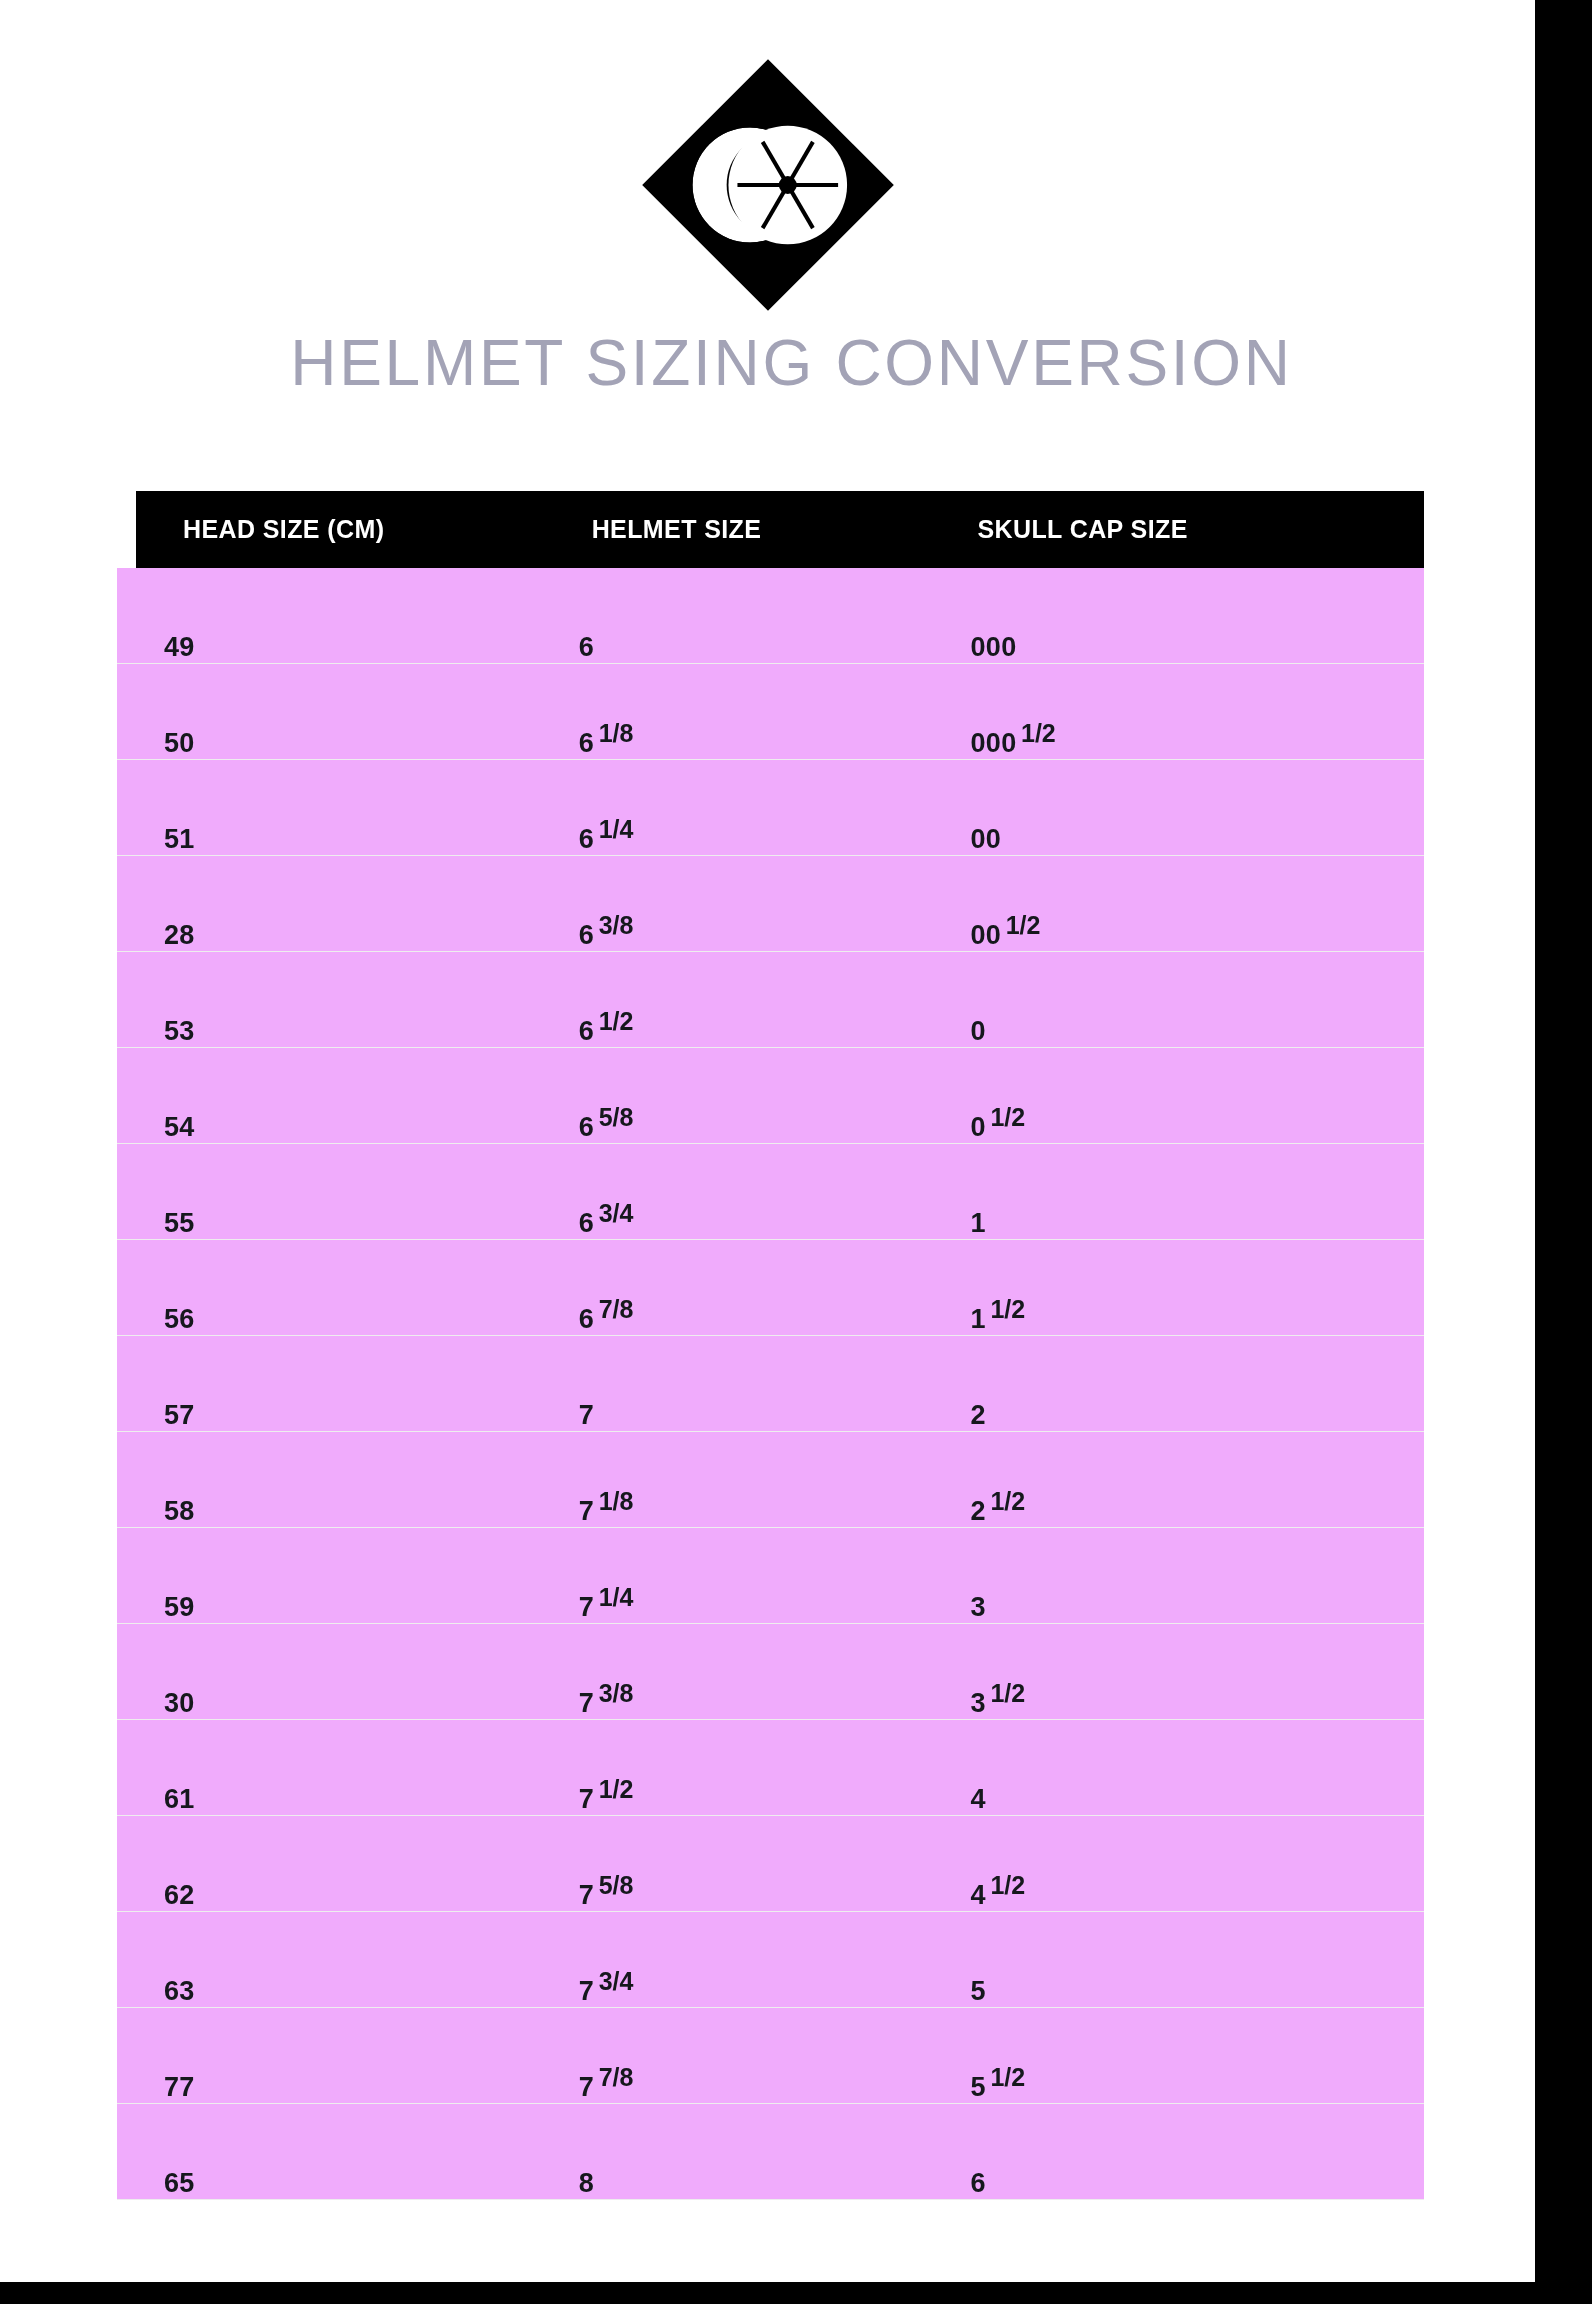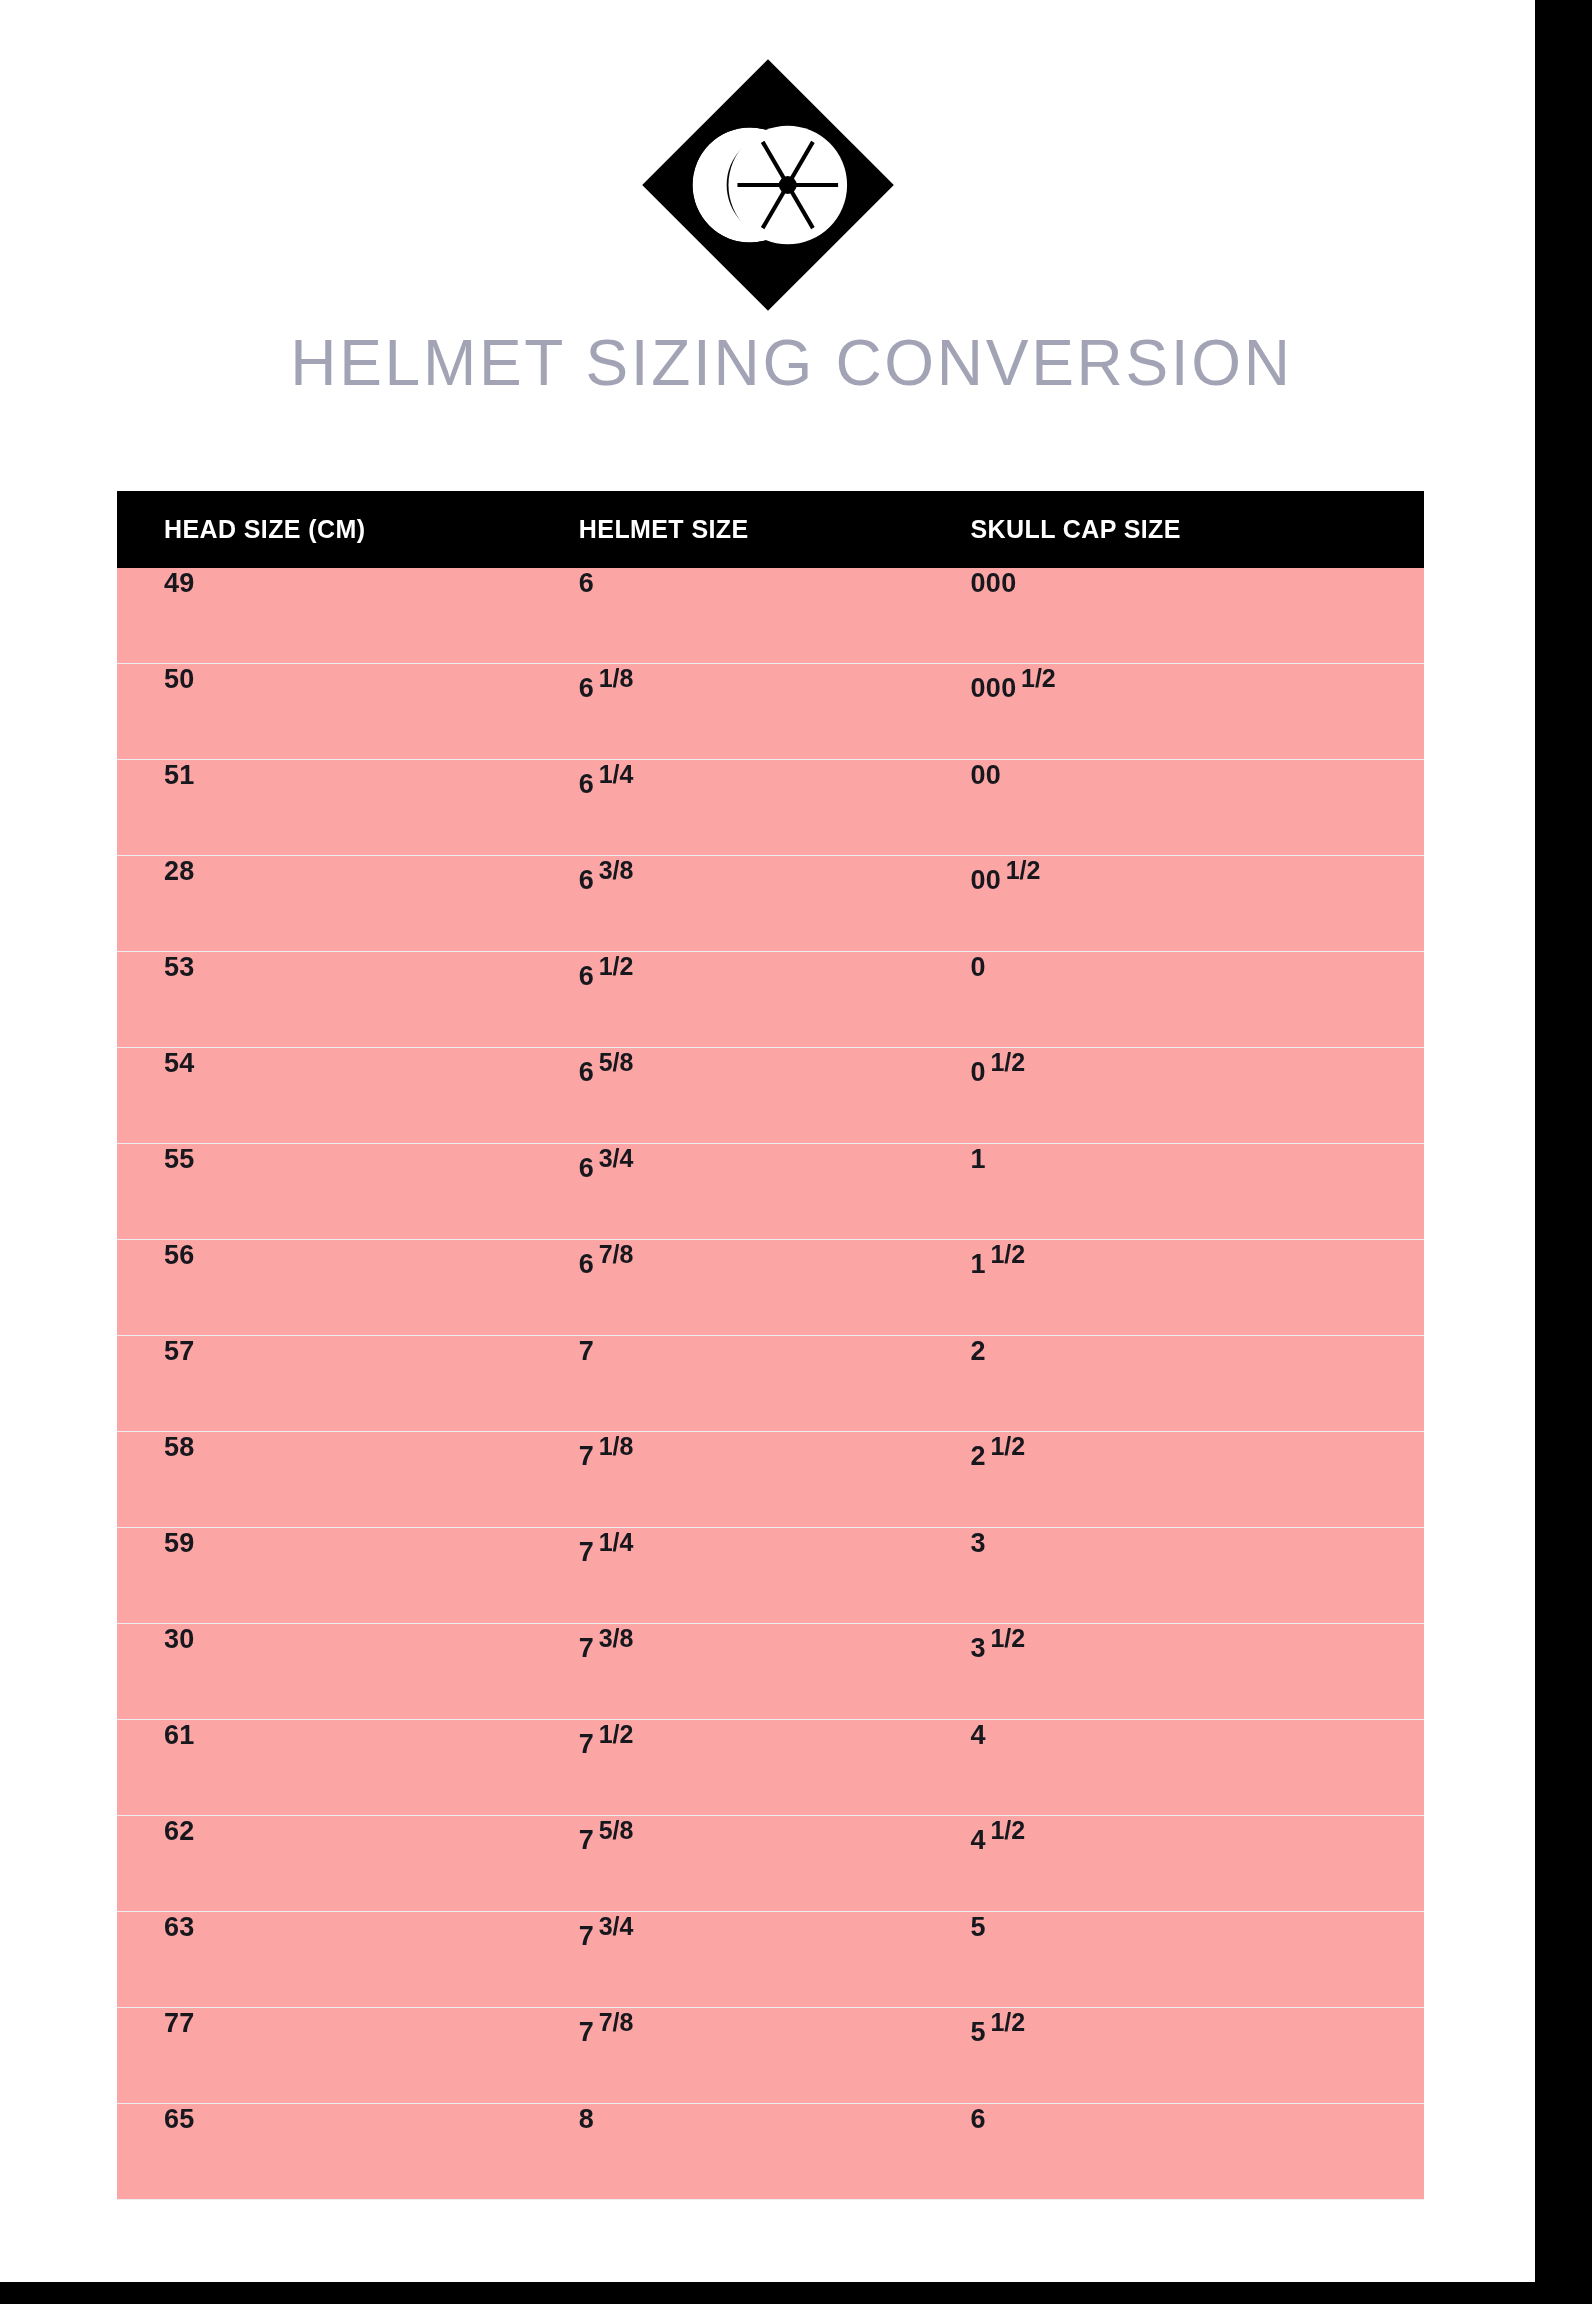--- a/index.html
+++ b/index.html
@@ -74,33 +74,34 @@
     position: absolute;
     left: 117px;
     top: 491px;
     width: 1307px;
   }
   .thead {
     display: flex;
     align-items: center;
     background: #000000;
     height: 77px;
+    margin-left: 19px;
   }
   .thead .cell {
     color: #ffffff;
     font-size: 25px;
     font-weight: bold;
     letter-spacing: 0.4px;
   }
   .trow {
     display: flex;
-    align-items: flex-start;
+    align-items: flex-end;
     height: 95px;
     border-bottom: 1.8px solid #eeeeee;
-    background: #fca5a5;
+    background: #f0abfc;
   }
   .trow:last-child { border-bottom: 1.8px solid #eeeeee; }
 
   .cell { box-sizing: border-box; }
   .c1 { width: 455px; padding-left: 47px; }
   .c2 { width: 392px; padding-left: 7.2px; }
   .c3 { width: 461px; padding-left: 7.2px; }
 
   .trow .cell {
     font-size: 27px;

